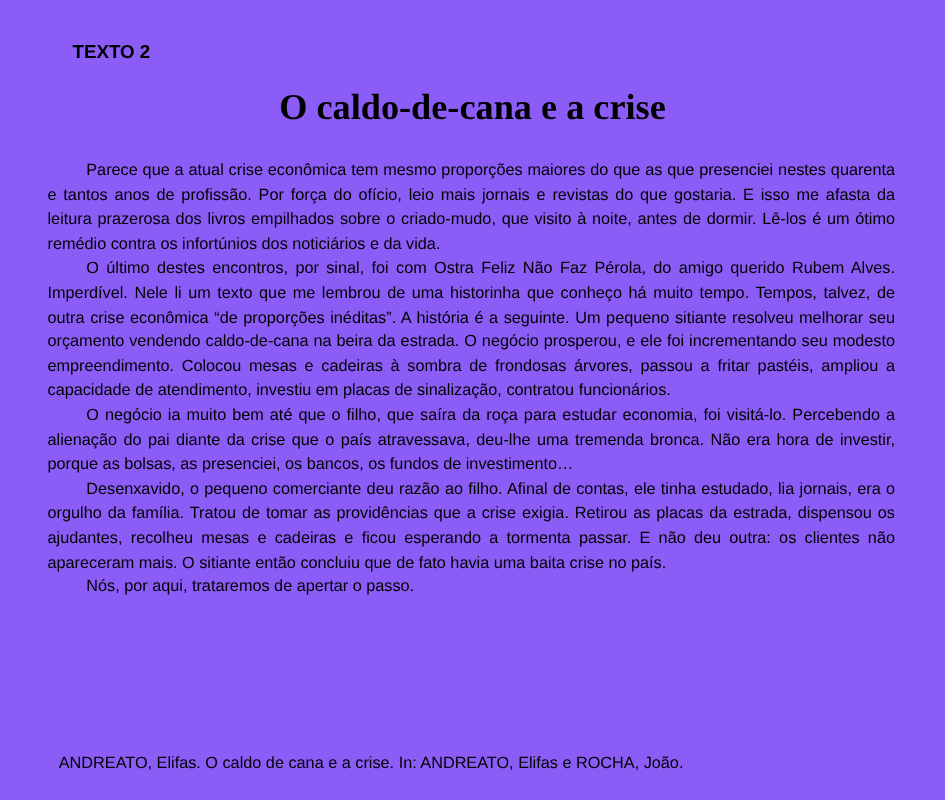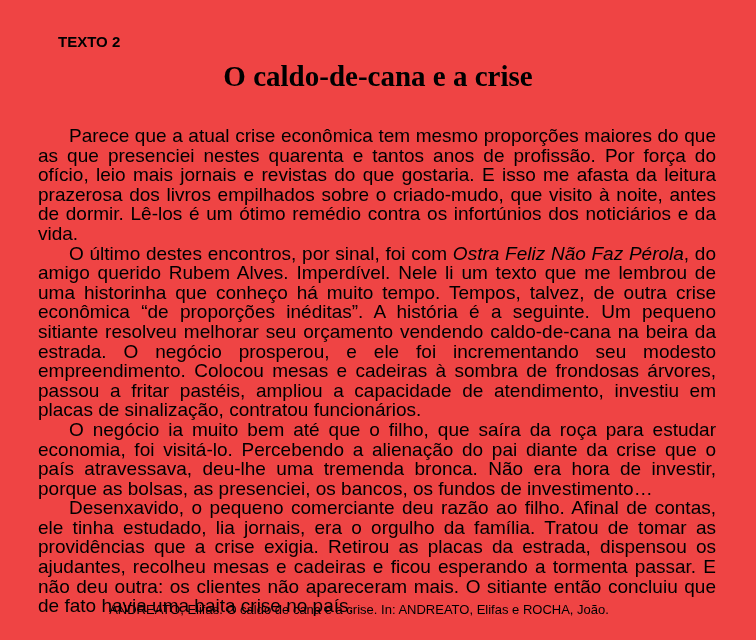--- a/index.html
+++ b/index.html
@@ -1,84 +1,85 @@
 <!DOCTYPE html>
 <html lang="pt"><head>
 <meta charset="utf-8">
 <style>
   html, body { margin: 0; padding: 0; }
   .page {
     position: relative;
     width: 756px;
     height: 640px;
-    background: #ef4444;
+    background: #8b5cf6;
     color: #000000;
     overflow: hidden;
     font-family: "Liberation Sans", sans-serif;
   }
   .kicker {
     position: absolute;
     left: 58px;
     top: 33px;
     font-family: "Liberation Sans", sans-serif;
     font-size: 15px;
     font-weight: 700;
   }
   .doc-title {
     position: absolute;
     left: 0;
-    top: 60px;
+    top: 70px;
     width: 756px;
     margin: 0;
     text-align: center;
     font-family: "Liberation Serif", serif;
     font-size: 29px;
     font-weight: 700;
   }
   .body-text {
     position: absolute;
     left: 38px;
     top: 126px;
     width: 678px;
     font-family: "Liberation Sans", sans-serif;
-    font-size: 19px;
+    font-size: 13px;
     line-height: 19.6px;
     text-align: justify;
   }
   .body-text p {
     margin: 0;
     padding: 0;
     text-indent: 31px;
   }
-  .italic { font-style: italic; }
+  .italic { }
   .citation {
     position: absolute;
-    left: 22px;
+    left: 47px;
     top: 601px;
     width: 674px;
-    text-align: center;
+    text-align: left;
     font-family: "Liberation Sans", sans-serif;
     font-size: 13px;
     line-height: 17.5px;
   }
   .citation div { margin: 0; }
 </style>
 </head>
 <body>
 
 <div class="page">
 
   <div class="kicker">TEXTO 2</div>
 
   <h1 class="doc-title">O caldo-de-cana e a crise</h1>
 
   <div class="body-text">
     <p>Parece que a atual crise econômica tem mesmo proporções maiores do que as que presenciei nestes quarenta e tantos anos de profissão. Por força do ofício, leio mais jornais e revistas do que gostaria. E isso me afasta da leitura prazerosa dos livros empilhados sobre o criado-mudo, que visito à noite, antes de dormir. Lê-los é um ótimo remédio contra os infortúnios dos noticiários e da vida.</p>
     <p><span>O último destes encontros, por sinal, foi com </span><span class="italic">Ostra Feliz Não Faz Pérola</span><span>, do amigo querido Rubem Alves. Imperdível. Nele li um texto que me lembrou de uma historinha que conheço há muito tempo. Tempos, talvez, de outra crise econômica “de proporções inéditas”. A história é a seguinte. Um pequeno sitiante resolveu melhorar seu orçamento vendendo caldo-de-cana na beira da estrada. O negócio prosperou, e ele foi incrementando seu modesto empreendimento. Colocou mesas e cadeiras à sombra de frondosas árvores, passou a fritar pastéis, ampliou a capacidade de atendimento, investiu em placas de sinalização, contratou funcionários.</span></p>
     <p>O negócio ia muito bem até que o filho, que saíra da roça para estudar economia, foi visitá-lo. Percebendo a alienação do pai diante da crise que o país atravessava, deu-lhe uma tremenda bronca. Não era hora de investir, porque as bolsas, as presenciei, os bancos, os fundos de investimento…</p>
     <p>Desenxavido, o pequeno comerciante deu razão ao filho. Afinal de contas, ele tinha estudado, lia jornais, era o orgulho da família. Tratou de tomar as providências que a crise exigia. Retirou as placas da estrada, dispensou os ajudantes, recolheu mesas e cadeiras e ficou esperando a tormenta passar. E não deu outra: os clientes não apareceram mais. O sitiante então concluiu que de fato havia uma baita crise no país.</p>
+    <p>Nós, por aqui, trataremos de apertar o passo.</p>
   </div>
 
   <div class="citation">
     <div>ANDREATO, Elifas. O caldo de cana e a crise. In: ANDREATO, Elifas e ROCHA, João.</div>
   </div>
 
 </div>
 
 </body></html>

